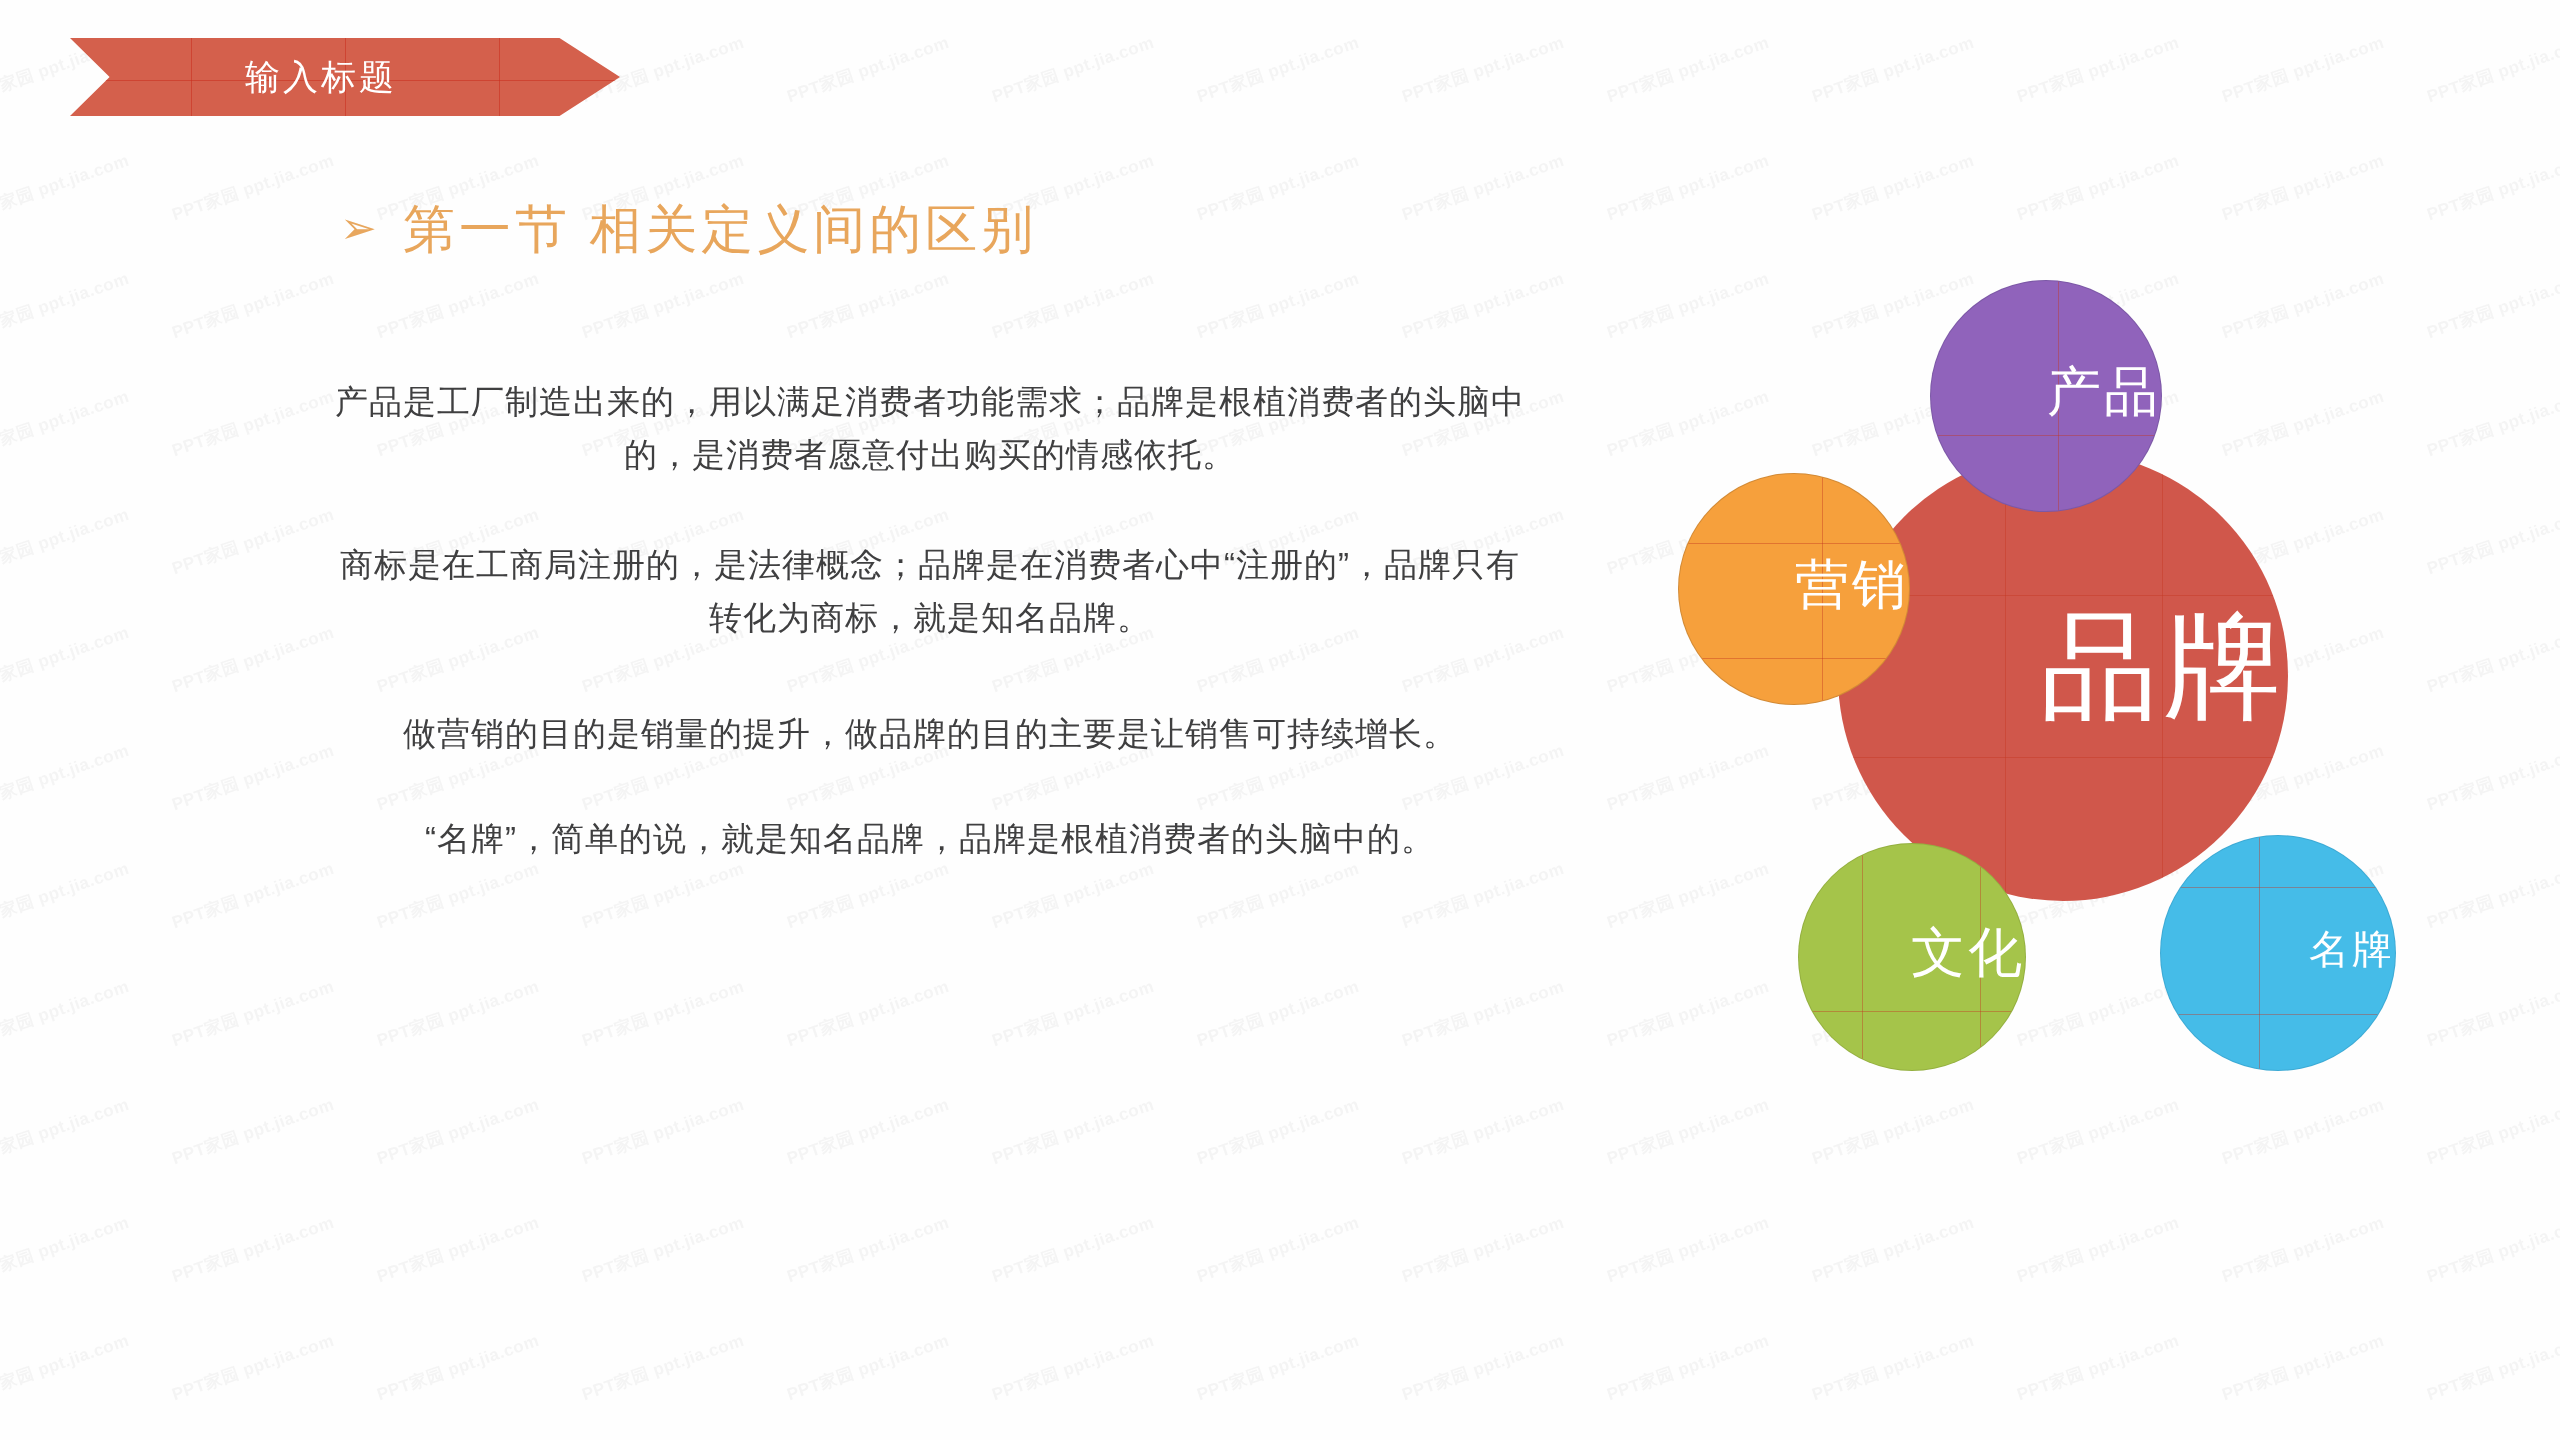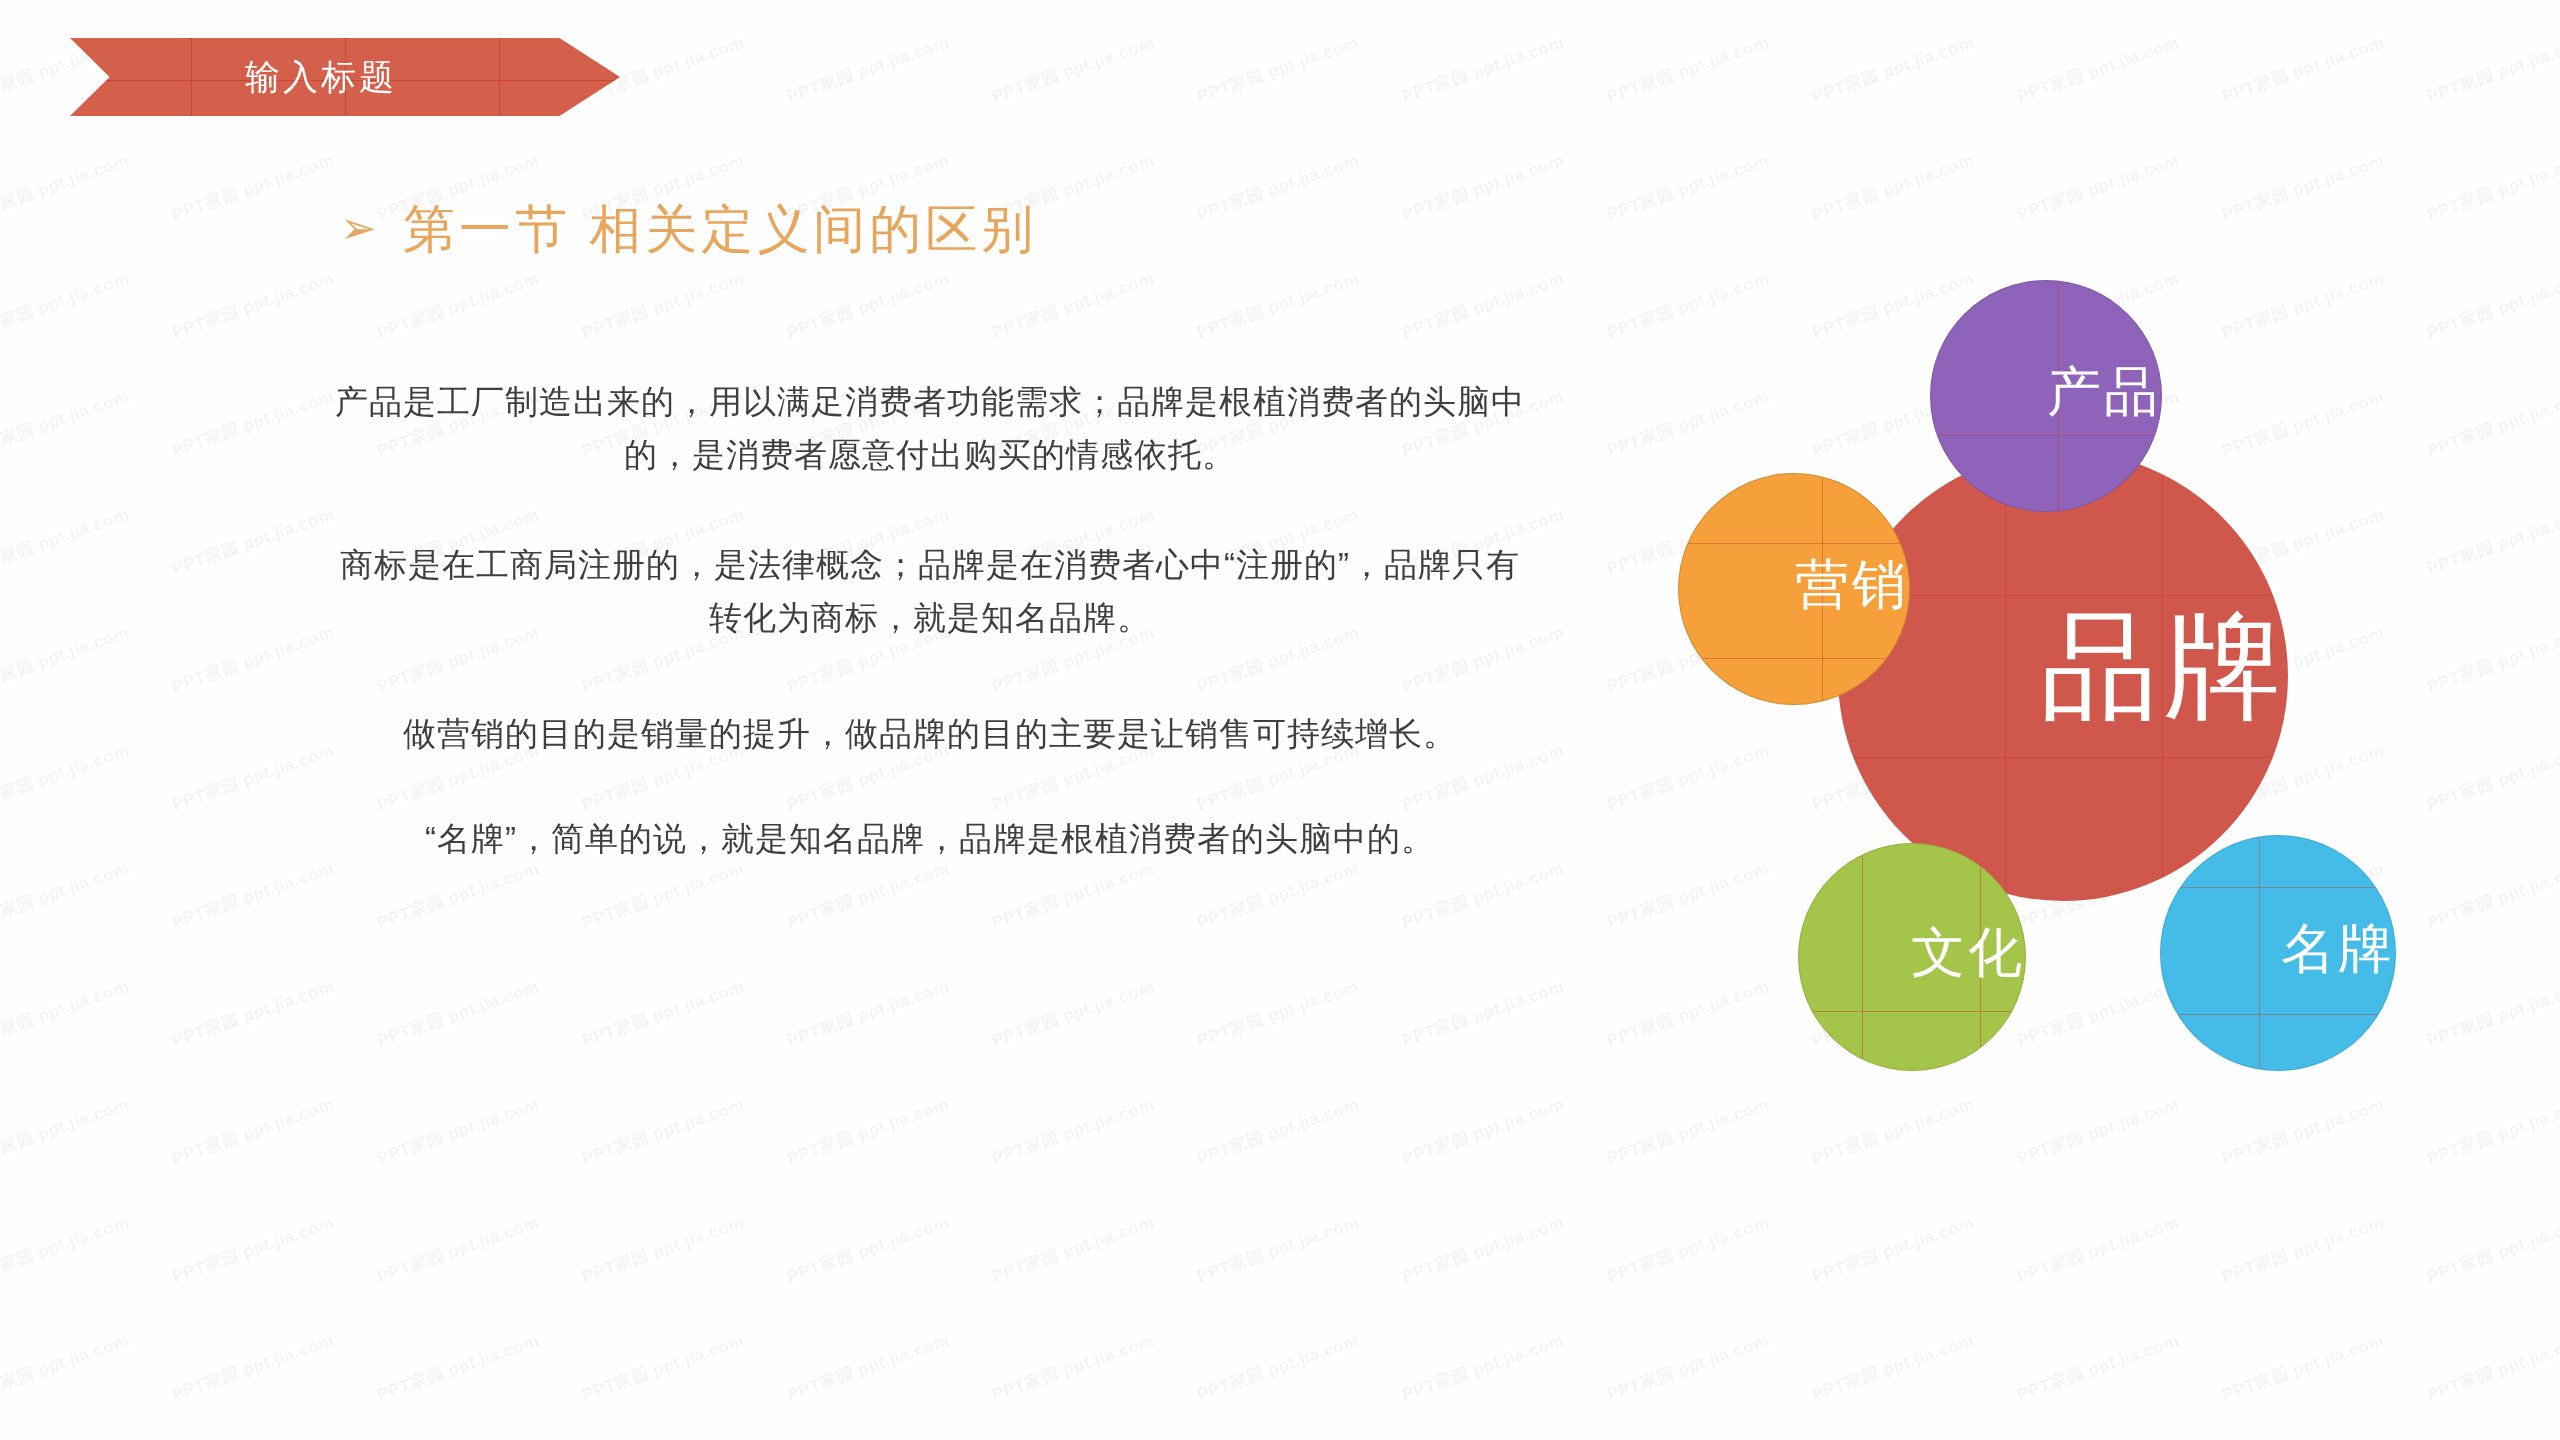--- a/index.html
+++ b/index.html
@@ -219,21 +219,21 @@
     width: 228px;
     height: 228px;
     font-size: 54px;
     border: 1px solid rgba(110,130,40,0.30);
   }
   .bubble-bottom-right {
     left: 540px;
     top: 580px;
     width: 236px;
     height: 236px;
-    font-size: 54px;
+    font-size: 40px;
     border: 1px solid rgba(40,130,170,0.30);
   }
 </style>
 </head>
 <body>
 
 <div class="slide">
 
   <div class="banner-wrap">
     <div class="banner-shape"></div>

